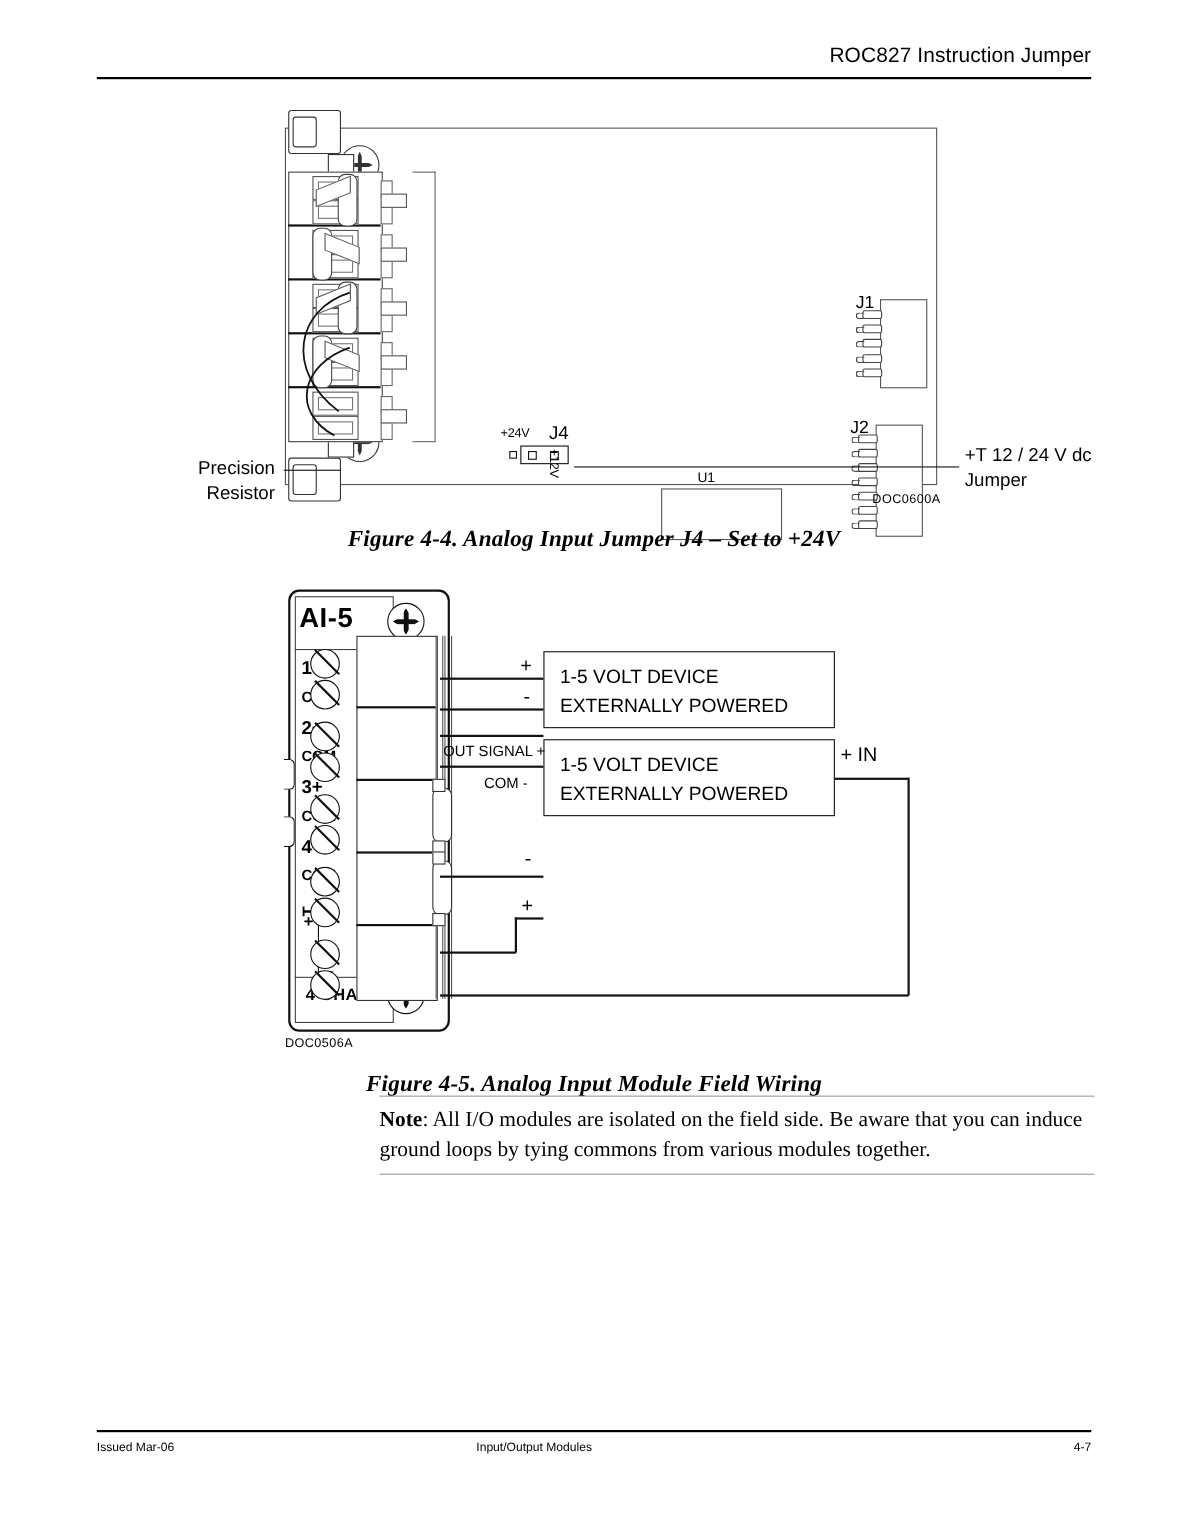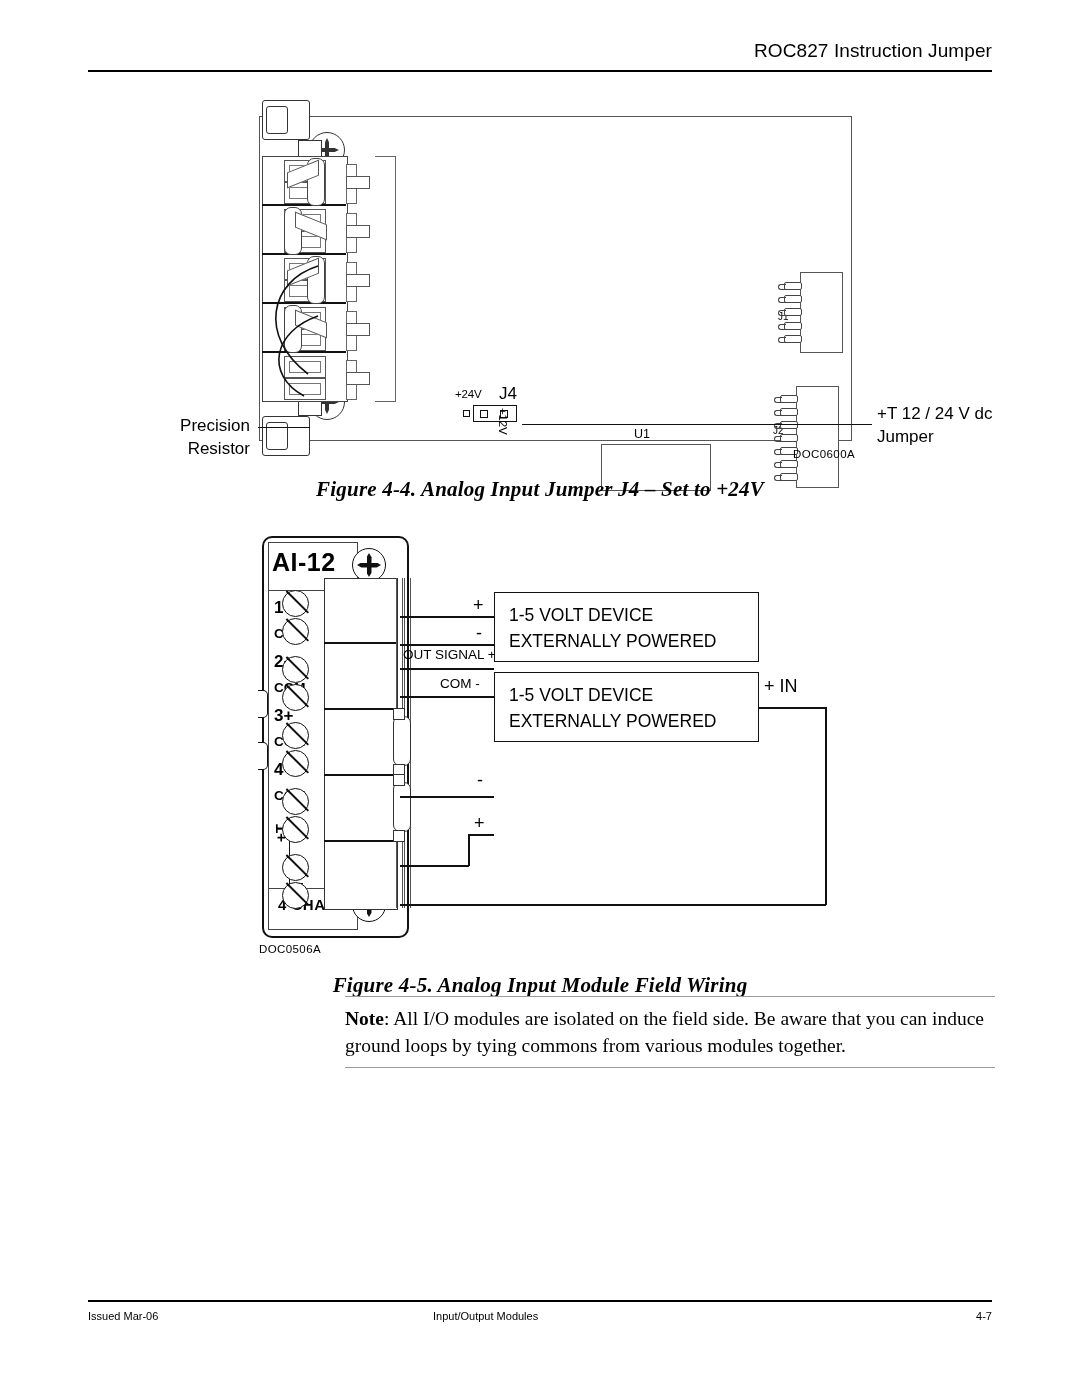--- a/index.html
+++ b/index.html
@@ -278,22 +278,21 @@
 
   
   .hdr-body {
     position: absolute;
     border: 1.3px solid #555;
     background: #fff;
   }
   .hdr-label {
     position: absolute;
     font-family: "Liberation Sans", sans-serif;
-    font-size: 10px;
-    margin-top: 44px;
+    font-size: 16px;
   }
   .hdr-pin {
     position: absolute;
     width: 16px;
     height: 6px;
     border: 1.2px solid #444;
     background: #fff;
     border-radius: 2px;
   }
   .hdr-pin::before {
@@ -477,21 +476,21 @@
     background: #111;
   }
   .wire-h { height: 1.5px; }
   .wire-v { width: 1.5px; }
   .pol {
     position: absolute;
     font-family: "Liberation Sans", sans-serif;
     font-size: 18px;
     white-space: nowrap;
   }
-  .pol.small { font-size: 13.5px; }
+  .pol.small { font-size: 13.5px; margin-top: 28px; }
 
   
   #note-block {
     position: absolute;
     left: 345px;
     top: 996px;
     width: 650px;
   }
   #note-block .rule-top, #note-block .rule-bot {
     border-top: 1.5px solid #9a9a9a;
@@ -629,21 +628,21 @@
 </div>
 
 <div class="fig-caption" style="top:477px;">Figure 4-4. Analog Input Jumper J4 – Set to +24V</div>
 
 <div id="figure-45">
 
   <div id="ai-module">
     <div id="ai-shell"></div>
     <div id="ai-face"></div>
 
-    <div class="ai-label" id="ai-title">AI-12</div>
+    <div class="ai-label" id="ai-title">AI-5</div>
     <div class="ai-screw" style="left:96px; top:18px;"></div>
     <div class="ai-screw" style="left:96px; top:358px;"></div>
     <div class="ai-label" id="ai-chan">4  CHAN</div>
 
     <div style="position:absolute; left:12px; top:60px; width:88px; border-top:1.6px solid #444;"></div>
     <div style="position:absolute; left:12px; top:358px; width:88px; border-top:1.6px solid #444;"></div>
 
     <div class="ai-notch" style="top:160px;"></div>
     <div class="ai-notch" style="top:212px;"></div>
 

